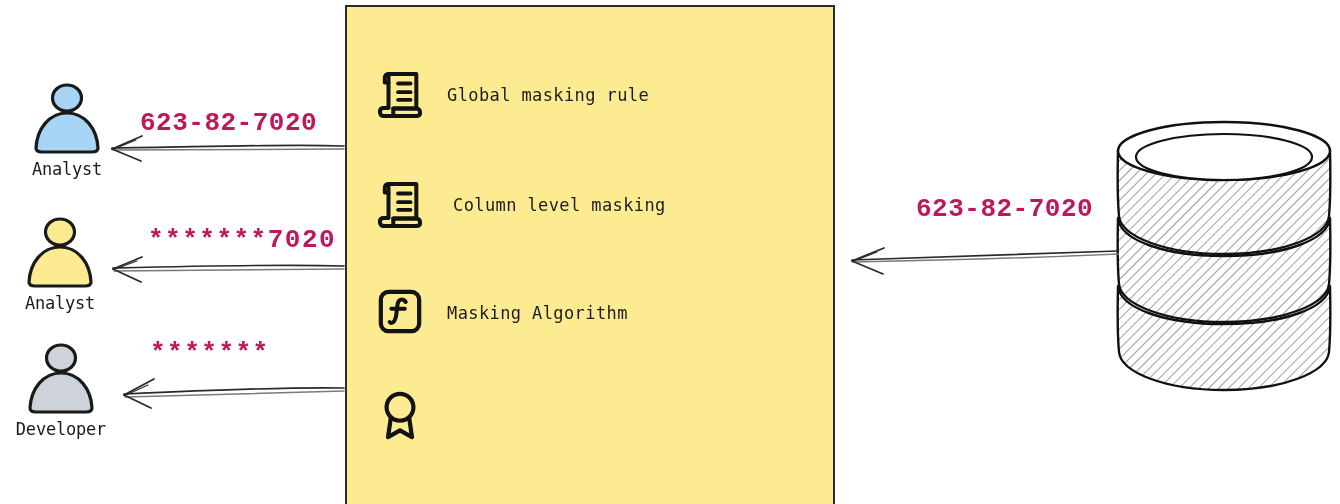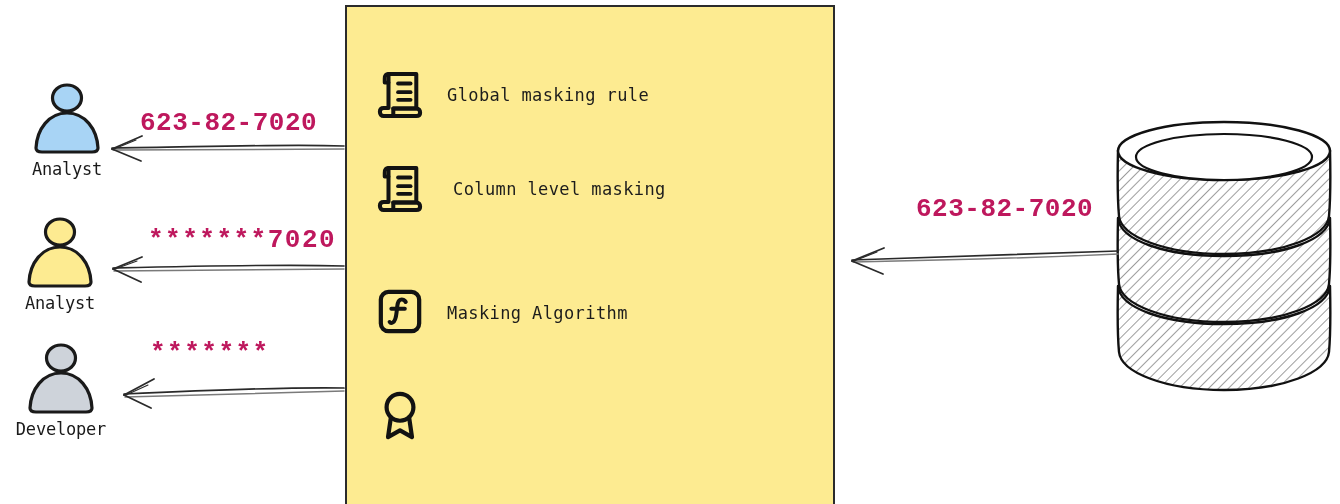--- a/index.html
+++ b/index.html
@@ -187,21 +187,21 @@
         <path d="M12,4 L41,4 L41,40 L17,40 L17,48 L7,48 C4.5,48 3,46 3,43.5 C3,41 4.5,39.5 7,39.5 L12,39.5 Z" fill="none" stroke="#121212" stroke-width="4.2" stroke-linejoin="round" stroke-linecap="round"></path>
         <path d="M17,40 L41,40 C43.5,40 45,42 45,44.5 C45,47 43.5,48 41,48 L17,48" fill="none" stroke="#121212" stroke-width="4.2" stroke-linejoin="round" stroke-linecap="round"></path>
         <path d="M12,4 C9,4 8,6 8,9 L8,13 L12,13" fill="none" stroke="#121212" stroke-width="4" stroke-linejoin="round" stroke-linecap="round"></path>
         <line x1="22" y1="14" x2="35" y2="14" stroke="#121212" stroke-width="4" stroke-linecap="round"></line>
         <line x1="22" y1="23" x2="35" y2="23" stroke="#121212" stroke-width="4" stroke-linecap="round"></line>
         <line x1="22" y1="31" x2="35" y2="31" stroke="#121212" stroke-width="4" stroke-linecap="round"></line>
       </svg>
       <span class="policy-text">Global masking rule</span>
     </div>
 
-    <div class="policy-row" style="top:152px;gap:30px;">
+    <div class="policy-row" style="top:168px;gap:30px;">
       <svg class="policy-icon" viewBox="0 0 48 52">
         <path d="M12,4 L41,4 L41,40 L17,40 L17,48 L7,48 C4.5,48 3,46 3,43.5 C3,41 4.5,39.5 7,39.5 L12,39.5 Z" fill="none" stroke="#121212" stroke-width="4.2" stroke-linejoin="round" stroke-linecap="round"></path>
         <path d="M17,40 L41,40 C43.5,40 45,42 45,44.5 C45,47 43.5,48 41,48 L17,48" fill="none" stroke="#121212" stroke-width="4.2" stroke-linejoin="round" stroke-linecap="round"></path>
         <path d="M12,4 C9,4 8,6 8,9 L8,13 L12,13" fill="none" stroke="#121212" stroke-width="4" stroke-linejoin="round" stroke-linecap="round"></path>
         <line x1="22" y1="14" x2="35" y2="14" stroke="#121212" stroke-width="4" stroke-linecap="round"></line>
         <line x1="22" y1="23" x2="35" y2="23" stroke="#121212" stroke-width="4" stroke-linecap="round"></line>
         <line x1="22" y1="31" x2="35" y2="31" stroke="#121212" stroke-width="4" stroke-linecap="round"></line>
       </svg>
       <span class="policy-text">Column level masking</span>
     </div>

